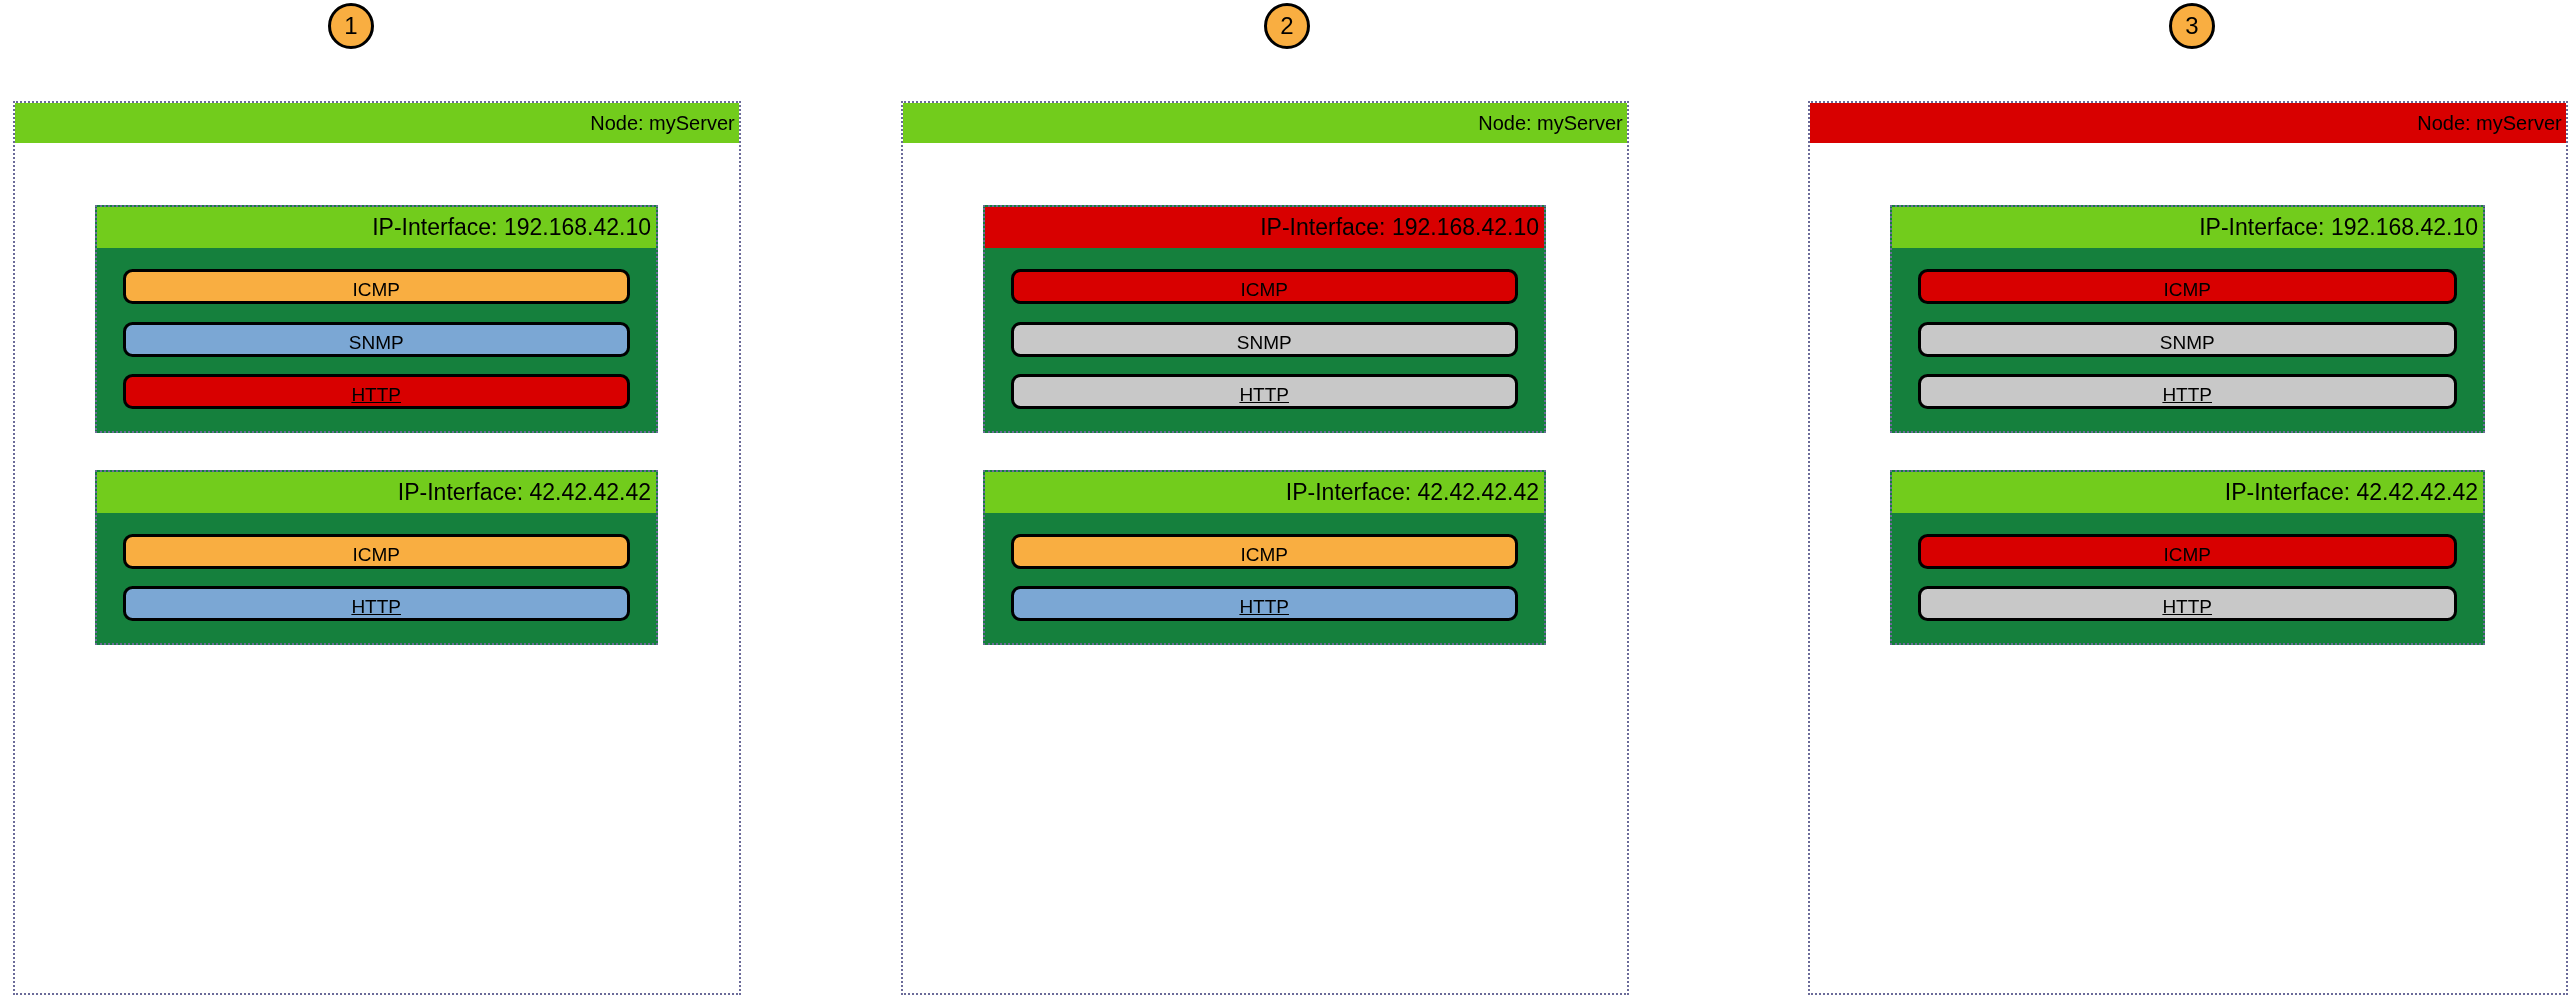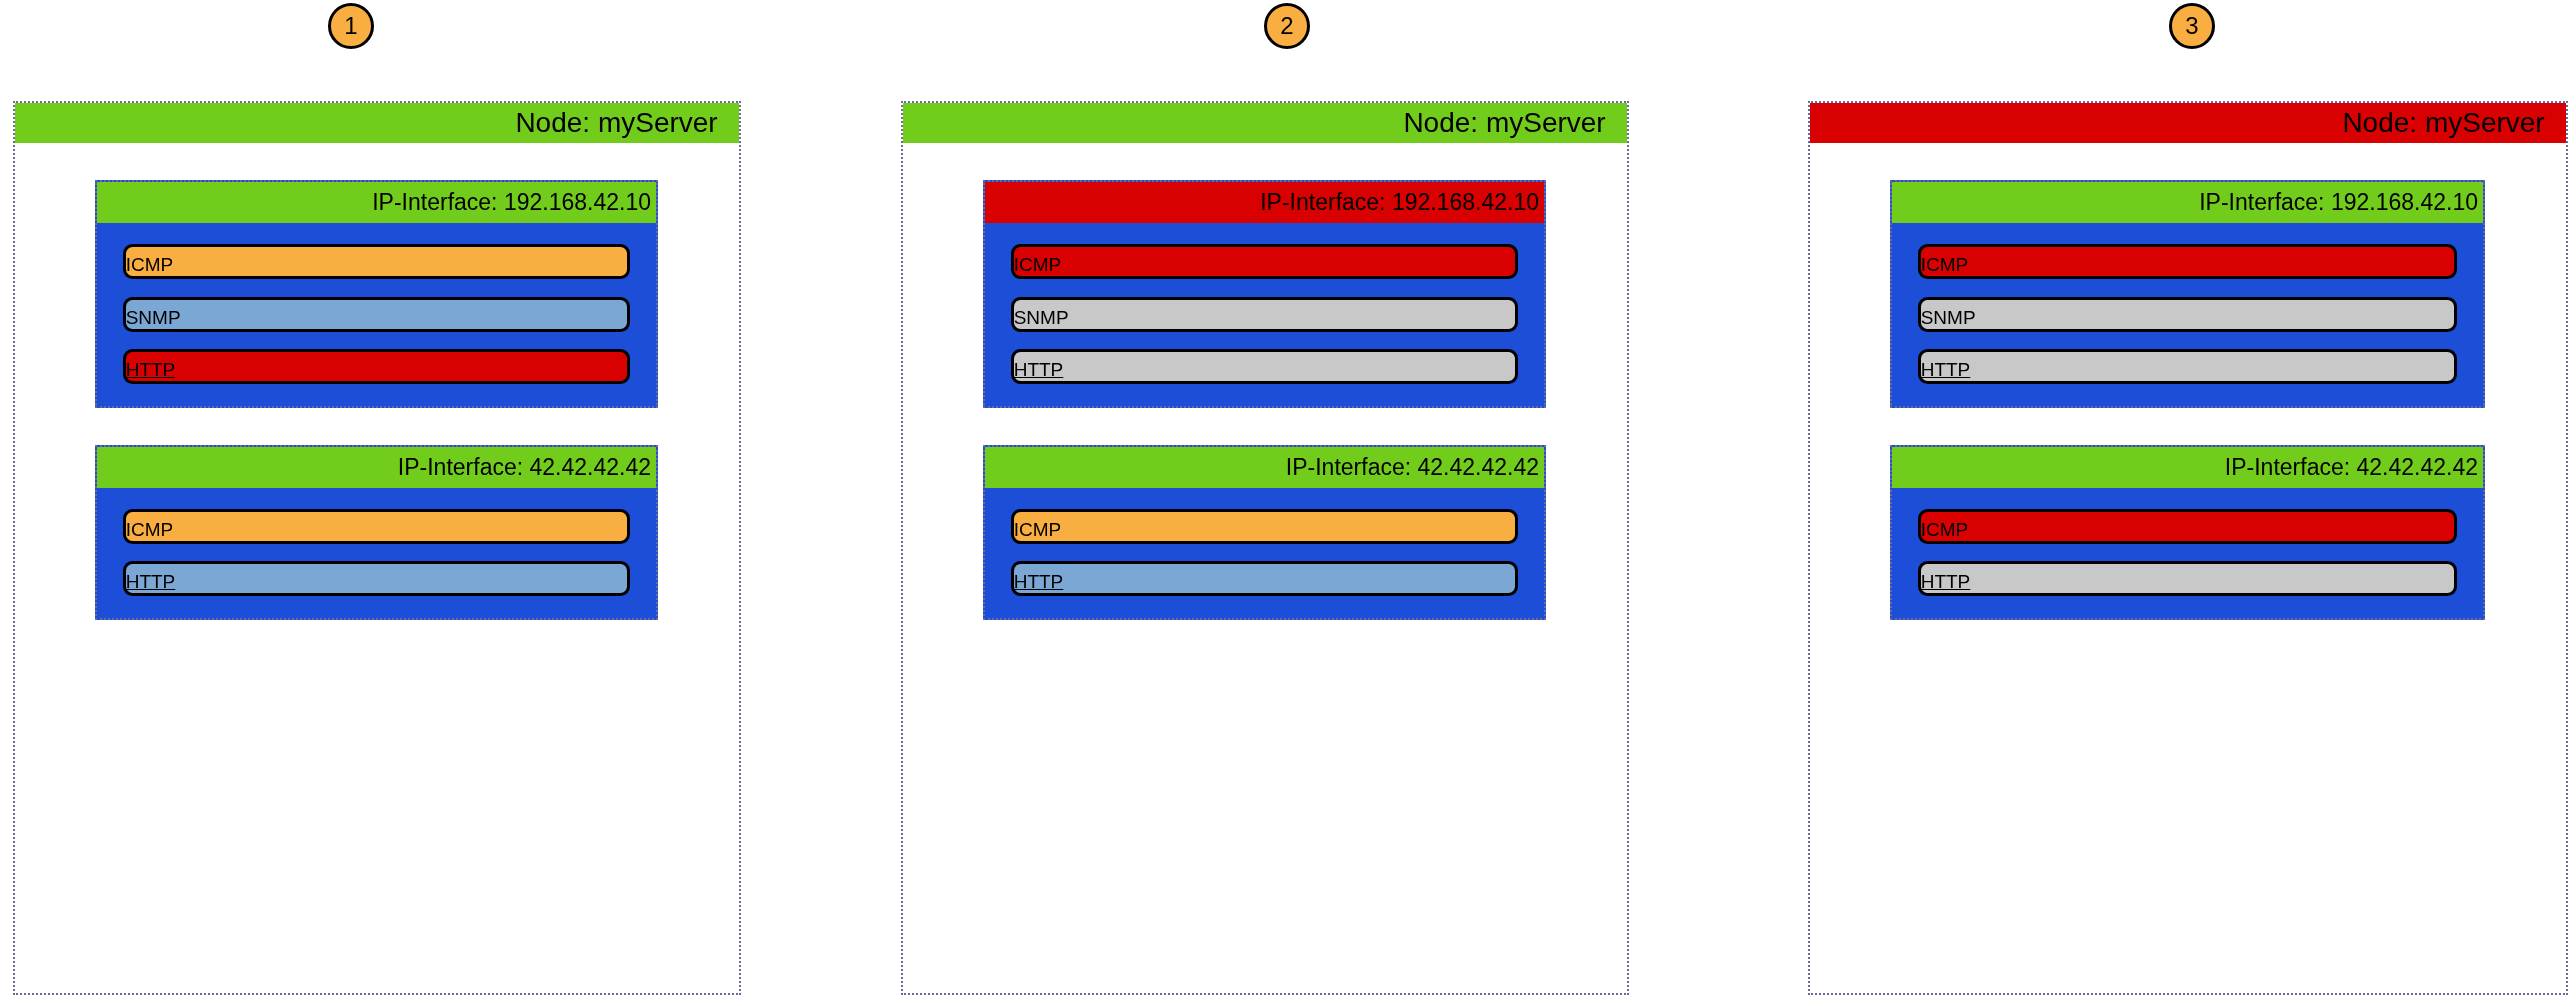--- a/index.html
+++ b/index.html
@@ -63,62 +63,63 @@
     border: 2.4px dotted #6B6B99;
     box-sizing: border-box;
     background: #ffffff;
   }
   .panel.p3 .node-box { left: 12.7px; width: 760px; }
 
   .node-header {
     height: 40px;
     line-height: 40px;
     text-align: right;
-    padding-right: 21px;
-    font-size: 28px;
+    padding-right: 4px;
+    font-size: 20px;
     color: #000000;
     box-sizing: border-box;
     white-space: nowrap;
     overflow: hidden;
   }
   .bg-green { background: #72CC1C; }
   .bg-red   { background: #D80000; }
 
   
   .iface-list {
     position: absolute;
     top: 77px;
     left: 80px;
     right: 81px;
   }
   .iface-box {
     border: 2.4px dotted #6B6B99;
     box-sizing: border-box;
-    background: #1d4ed8;
+    background: #15803d;
     margin-bottom: 37px;
+    margin-top: 25px;
   }
   .iface-header {
     height: 41px;
     line-height: 41px;
     text-align: right;
     padding-right: 4.7px;
     font-size: 23px;
     color: #000000;
     white-space: nowrap;
     overflow: hidden;
   }
   .iface-body {
     padding: 21.4px 26px 21.4px 26px;
   }
 
   
   .svc {
     height: 35px;
     line-height: 35px;
-    text-align: left;
+    text-align: center;
     font-size: 19px;
     color: #000000;
     border: 3.2px solid #000000;
     border-radius: 9.5px;
     box-sizing: border-box;
     margin-bottom: 17.4px;
   }
   .svc:last-child { margin-bottom: 0; text-decoration: underline; }
 
   .svc-up        { background: #F9AE41; }

